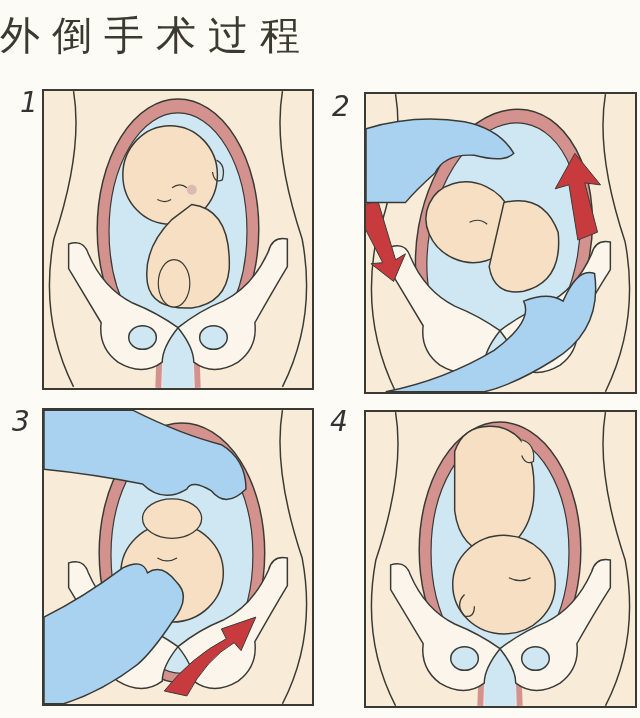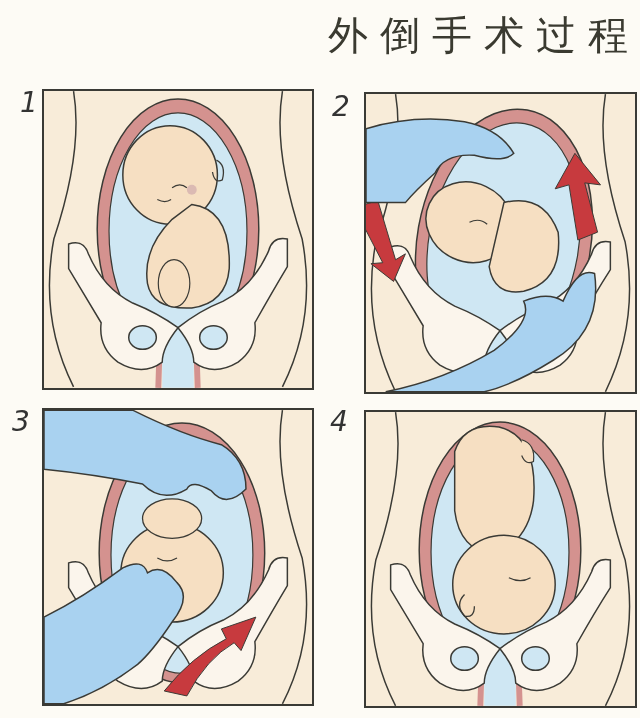--- a/index.html
+++ b/index.html
@@ -1,17 +1,17 @@
 <!DOCTYPE html>
 <html><head>
 <meta charset="utf-8">
 <style>
   html,body{margin:0;padding:0;}
   body{width:640px;height:718px;background:#fdfbf5;position:relative;overflow:hidden;font-family:"DejaVu Sans",sans-serif;}
-  .title{position:absolute;left:0;top:8px;width:640px;text-align:right;font-size:40px;letter-spacing:12px;color:#3a3a30;font-family:"DejaVu Sans",sans-serif;font-weight:normal;}
+  .title{position:absolute;left:0;top:8px;width:640px;text-align:left;font-size:40px;letter-spacing:12px;color:#3a3a30;font-family:"DejaVu Sans",sans-serif;font-weight:normal;}
   .num{position:absolute;font-size:28px;color:#333;font-family:"DejaVu Sans",sans-serif;font-style:italic;}
   .panel{position:absolute;border:2px solid #3a3a35;background:#f8ecd9;overflow:hidden;box-sizing:border-box;}
   .panel svg{position:absolute;left:0;top:0;width:100%;height:100%;}
 </style>
 </head>
 <body>
 
 <div class="title">外倒手术过程</div>
 
 <div class="num" style="left:20px;top:86px;">1</div>

